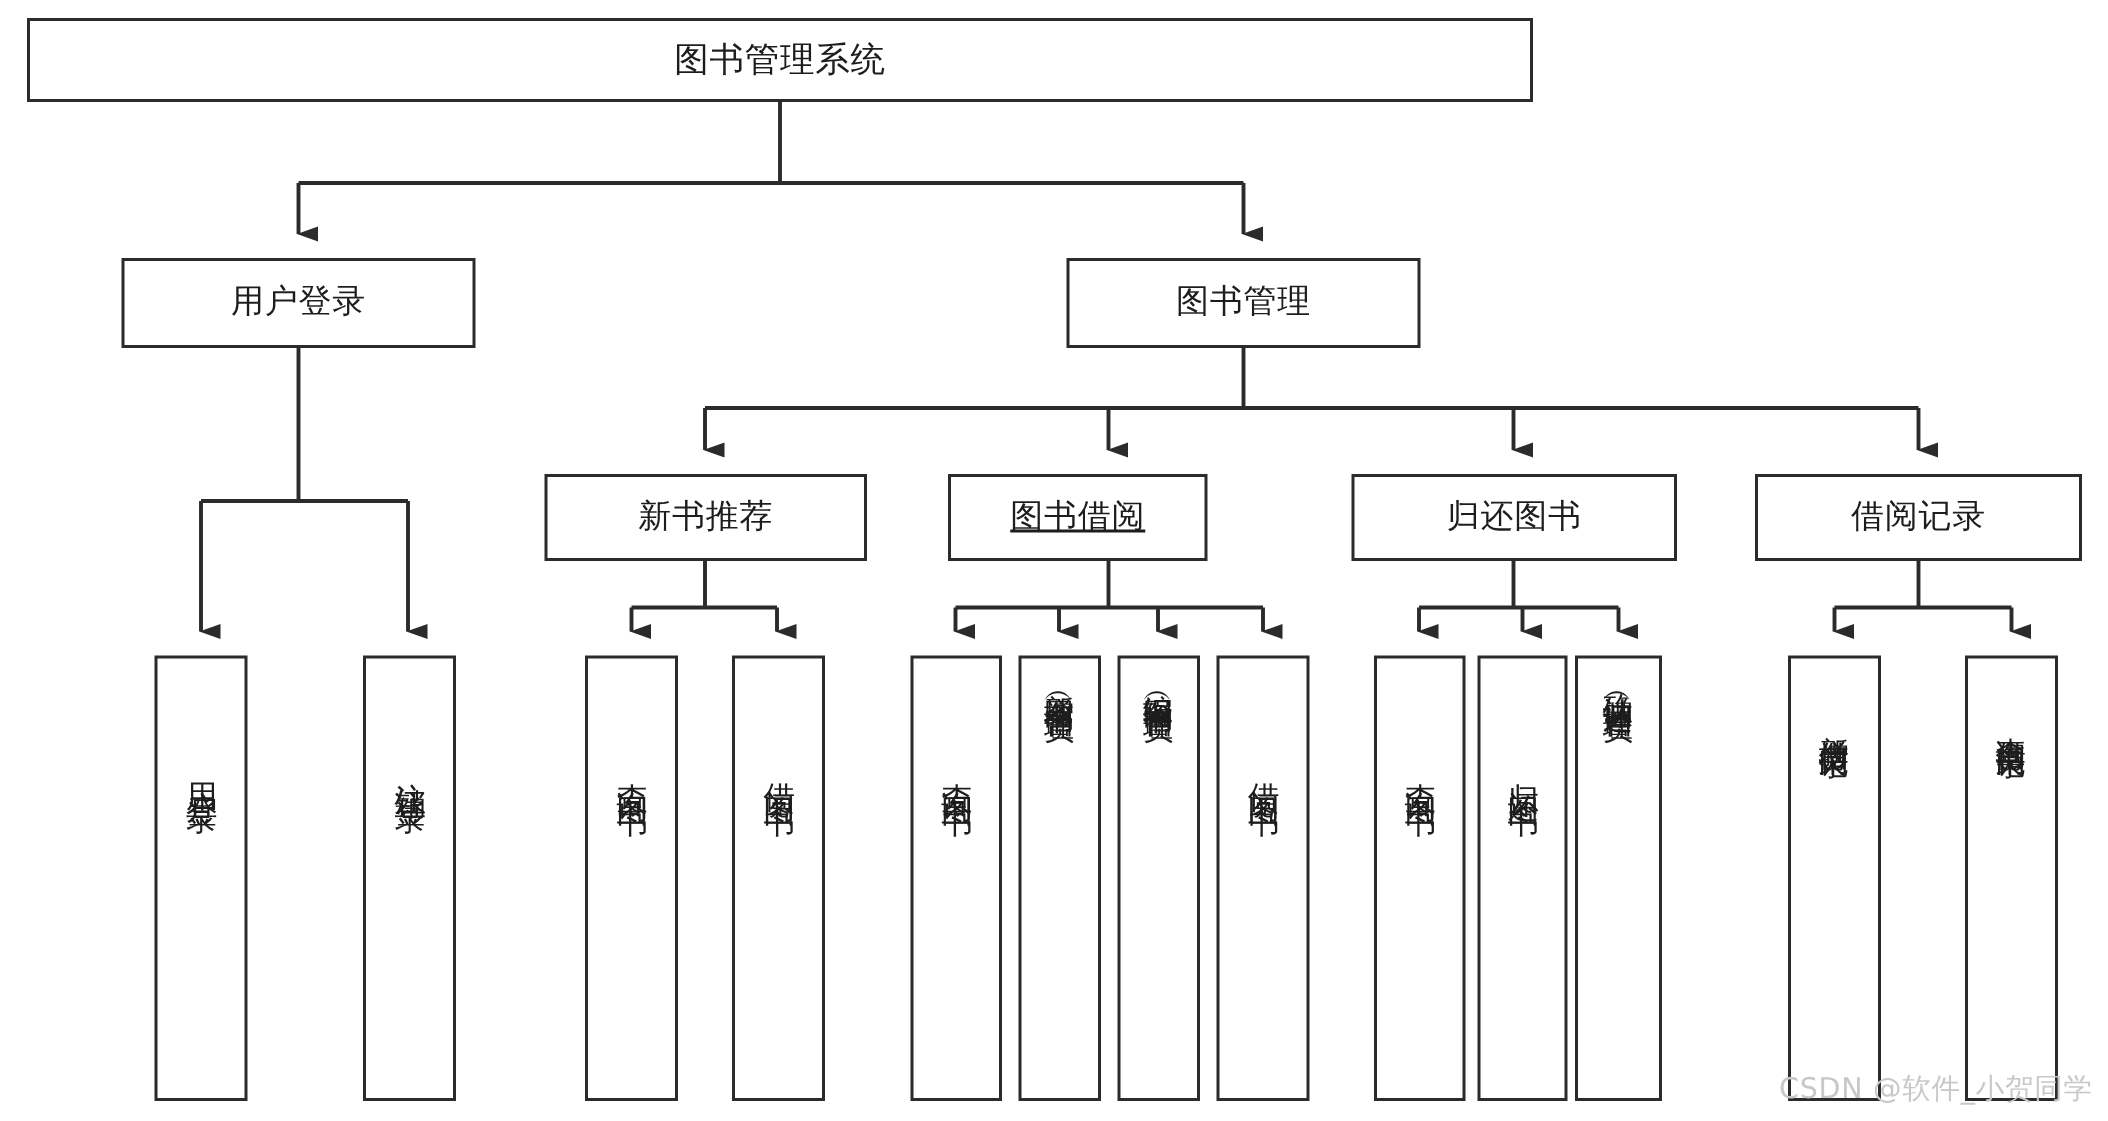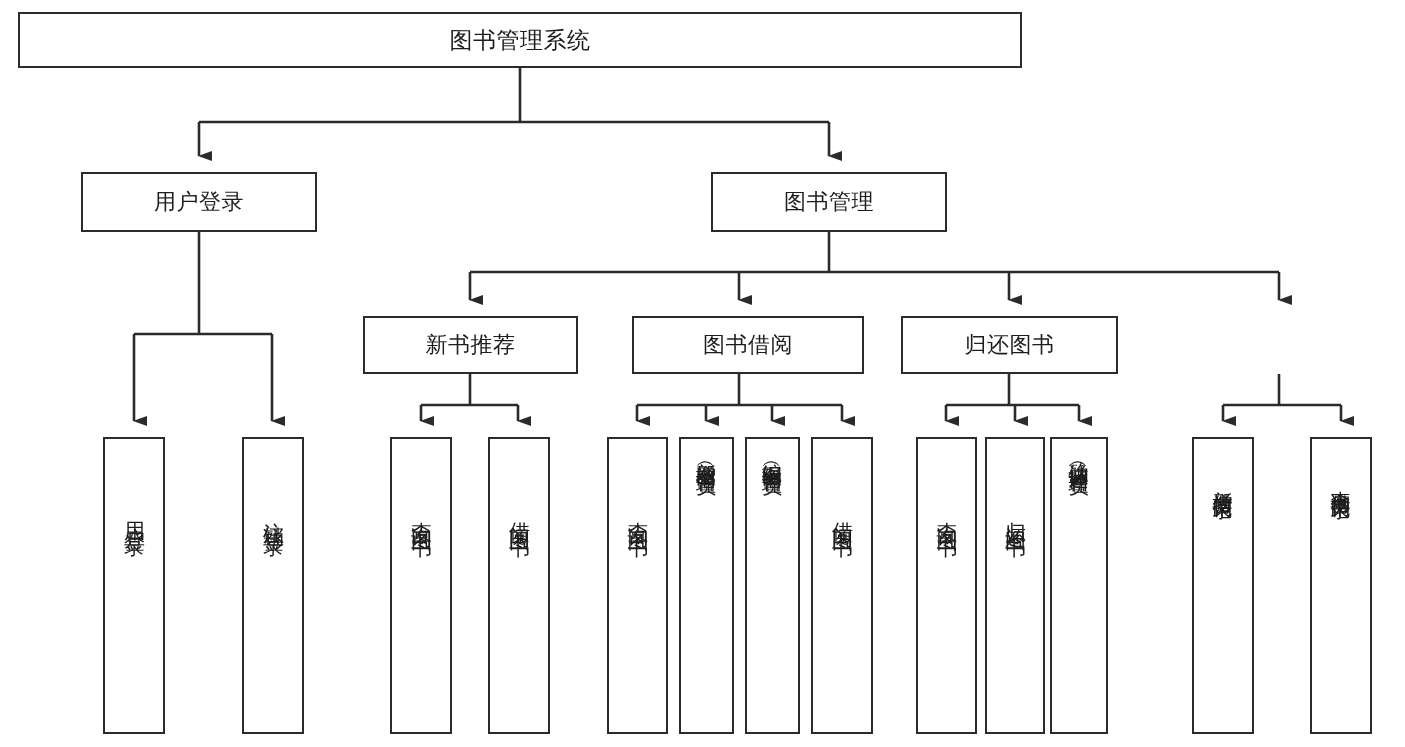--- a/index.html
+++ b/index.html
@@ -136,26 +136,29 @@
   <div class="node horiz" style="left:81px; top:172px; width:236px; height:60px;">
     <span class="label">用户登录</span>
   </div>
   <div class="node horiz" style="left:363px; top:316px; width:215px; height:58px;">
     <span class="label">新书推荐</span>
   </div>
 
   <div class="node horiz" style="left:711px; top:172px; width:236px; height:60px;">
     <span class="label">图书管理</span>
   </div>
-  <div class="node horiz" style="left:632px; top:316px; width:232px; height:58px;">
+  <div class="node horiz" style="left:632px; top:316px; width:173px; height:58px;text-decoration:underline;">
     <span class="label">图书借阅</span>
   </div>
   <div class="node horiz" style="left:901px; top:316px; width:217px; height:58px;">
     <span class="label">归还图书</span>
   </div>
+  <div class="node horiz" style="left:1170px; top:316px; width:218px; height:58px;">
+    <span class="label">借阅记录</span>
+  </div>
 
   <div class="node vert" style="left:103px; top:437px; width:62px; height:297px; padding-top:66px;">
     <span class="label">用户登录</span>
   </div>
   <div class="node vert" style="left:242px; top:437px; width:62px; height:297px; padding-top:66px;">
     <span class="label">注销登录</span>
   </div>
 
   <div class="node vert" style="left:390px; top:437px; width:62px; height:297px; padding-top:66px;">
     <span class="label">查询图书</span>
@@ -187,14 +190,15 @@
     <span class="label">确认归还（管理员）</span>
   </div>
 
   <div class="node vert tall" style="left:1192px; top:437px; width:62px; height:297px; padding-top:36px;">
     <span class="label">新增借阅记录</span>
   </div>
   <div class="node vert tall" style="left:1310px; top:437px; width:62px; height:297px; padding-top:36px;">
     <span class="label">查询借阅记录</span>
   </div>
 
+  <div class="watermark">CSDN @软件_小贺同学</div>
 
 </div>
 
 </body></html>

